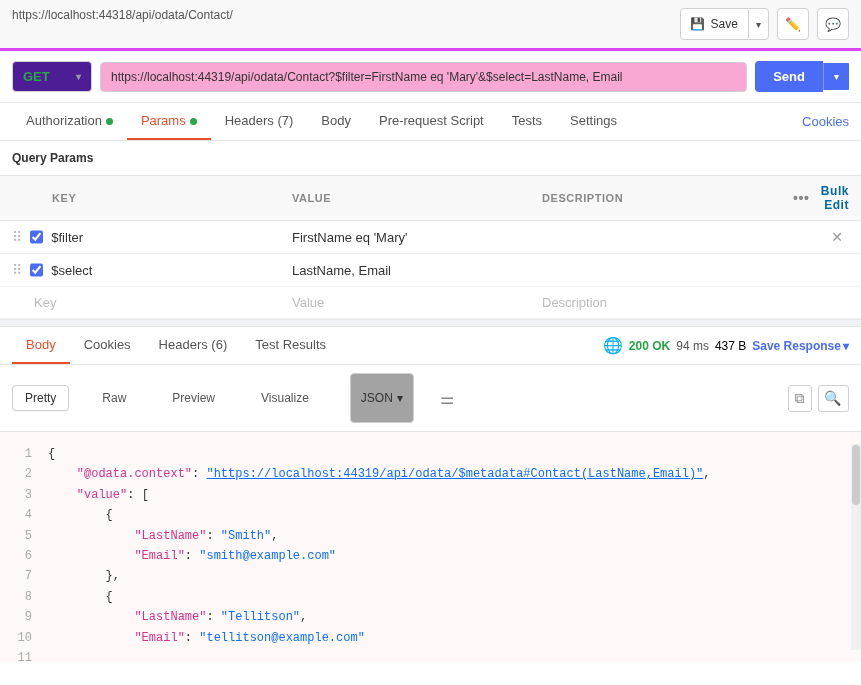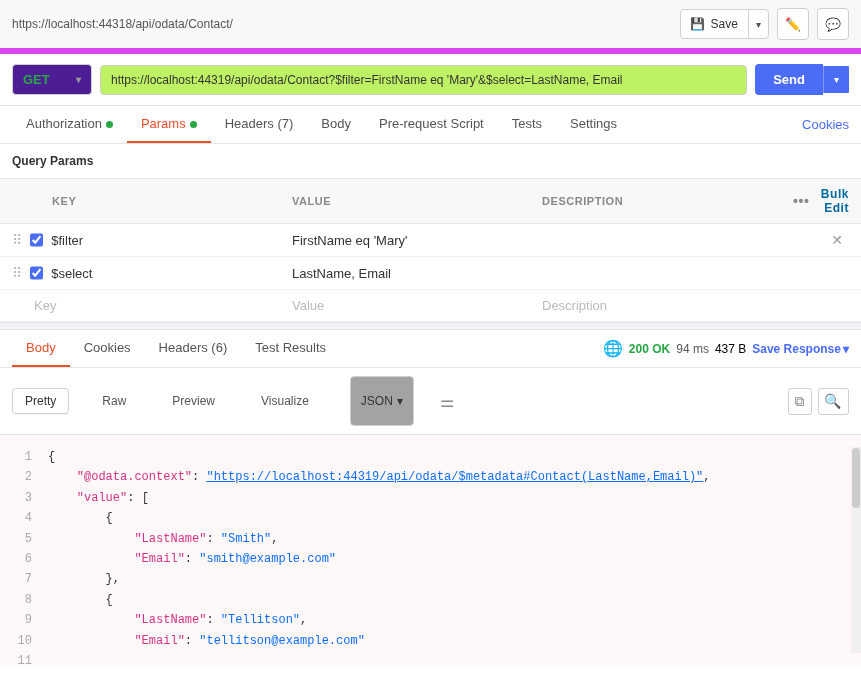--- a/index.html
+++ b/index.html
@@ -1,31 +1,31 @@
 <!DOCTYPE html>
 <html><head>
   <meta charset="utf-8">
   <style>
     * { box-sizing: border-box; margin: 0; padding: 0; }
     body { font-family: -apple-system, BlinkMacSystemFont, 'Segoe UI', sans-serif; font-size: 13px; background: #fff; color: #333; width: 861px; height: 685px; overflow: hidden; }
 
     
-    .top-bar { display: flex; align-items: center; padding: 8px 12px; border-bottom: 6px solid #d946ef; background: #f8f8f8; gap: 8px; }
+    .top-bar { display: flex; padding: 8px 12px; border-bottom: 3px solid #d946ef; background: #f8f8f8; gap: 8px; }
     .url-display { flex: 1; font-size: 12px; color: #555; }
     .save-btn-group { display: flex; align-items: center; border: 1px solid #d0d0d0; border-radius: 4px; overflow: hidden; background: #fff; }
     .save-btn { display: flex; align-items: center; gap: 5px; padding: 5px 10px; font-size: 12px; cursor: pointer; border: none; background: transparent; color: #333; }
     .save-divider { width: 1px; height: 28px; background: #d0d0d0; }
     .save-chevron { padding: 5px 7px; cursor: pointer; border: none; background: transparent; color: #555; font-size: 10px; }
     .icon-btn { width: 32px; height: 32px; border: 1px solid #d0d0d0; border-radius: 4px; background: #fff; cursor: pointer; display: flex; align-items: center; justify-content: center; color: #555; font-size: 13px; }
 
     
     .request-bar { display: flex; align-items: center; padding: 10px 12px; gap: 8px; border-bottom: 1px solid #e5e5e5; }
     .method-select { display: flex; align-items: center; gap: 4px; padding: 7px 10px; border: 1px solid #d0d0d0; border-radius: 4px; font-size: 13px; font-weight: 600; color: #28a745; cursor: pointer; background: #4c1d95; min-width: 80px; }
     .method-chevron { font-size: 10px; color: #999; margin-left: auto; }
-    .url-input { flex: 1; padding: 7px 10px; border: 1px solid #d0d0d0; border-radius: 4px; font-size: 12px; color: #333; background: #bef264; outline: none; }
+    .url-input { flex: 1; padding: 7px 10px; border: 1px solid #d0d0d0; border-radius: 4px; font-size: 12px; color: #333; background: #f9a8d4; outline: none; }
     .send-btn { display: flex; align-items: center; gap: 0; border-radius: 4px; overflow: hidden; }
     .send-main { padding: 8px 18px; background: #4a6cf7; color: #fff; font-size: 13px; font-weight: 600; border: none; cursor: pointer; }
     .send-chevron { padding: 8px 10px; background: #4a6cf7; color: #fff; border: none; border-left: 1px solid rgba(255,255,255,0.3); cursor: pointer; font-size: 10px; }
 
     
     .tabs { display: flex; align-items: center; border-bottom: 1px solid #e5e5e5; padding: 0 12px; }
     .tab { padding: 10px 14px; font-size: 13px; cursor: pointer; color: #555; border-bottom: 2px solid transparent; position: relative; }
     .tab.active { color: #e8502a; border-bottom: 2px solid #e8502a; }
     .tab-dot { display: inline-block; width: 7px; height: 7px; border-radius: 50%; margin-left: 4px; vertical-align: middle; }
     .tab-dot.green { background: #28a745; }

